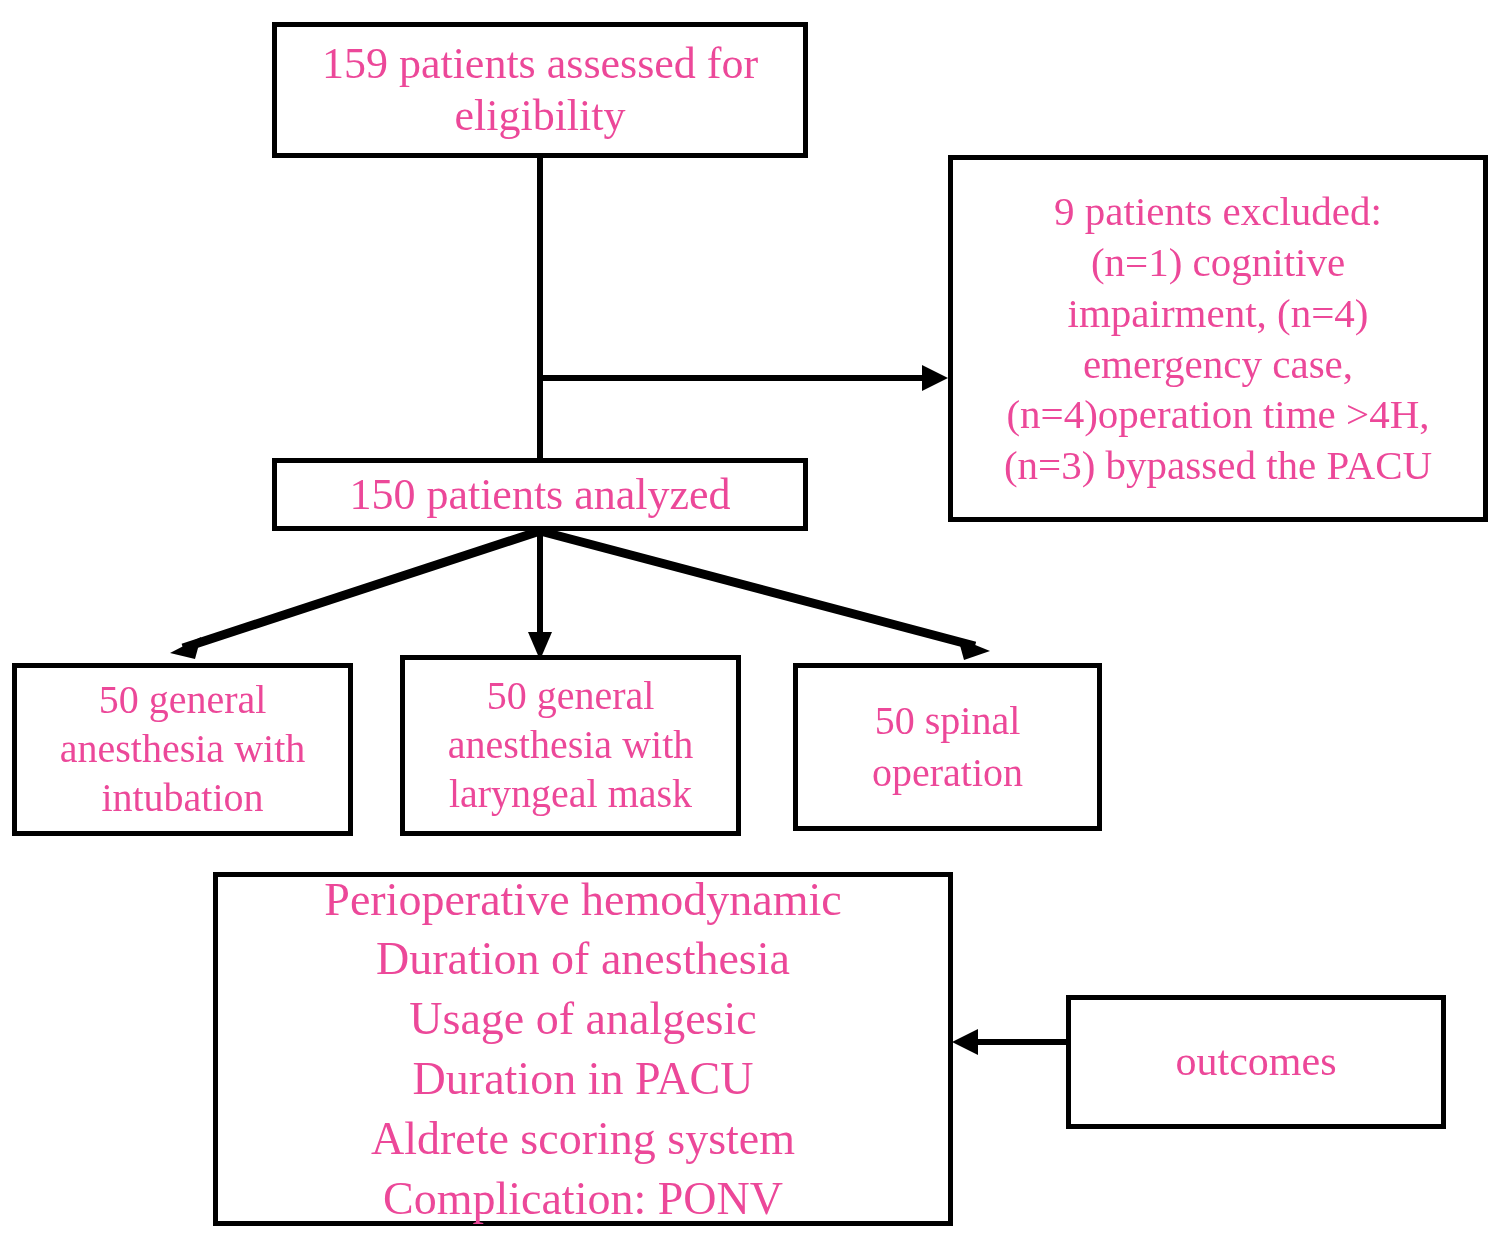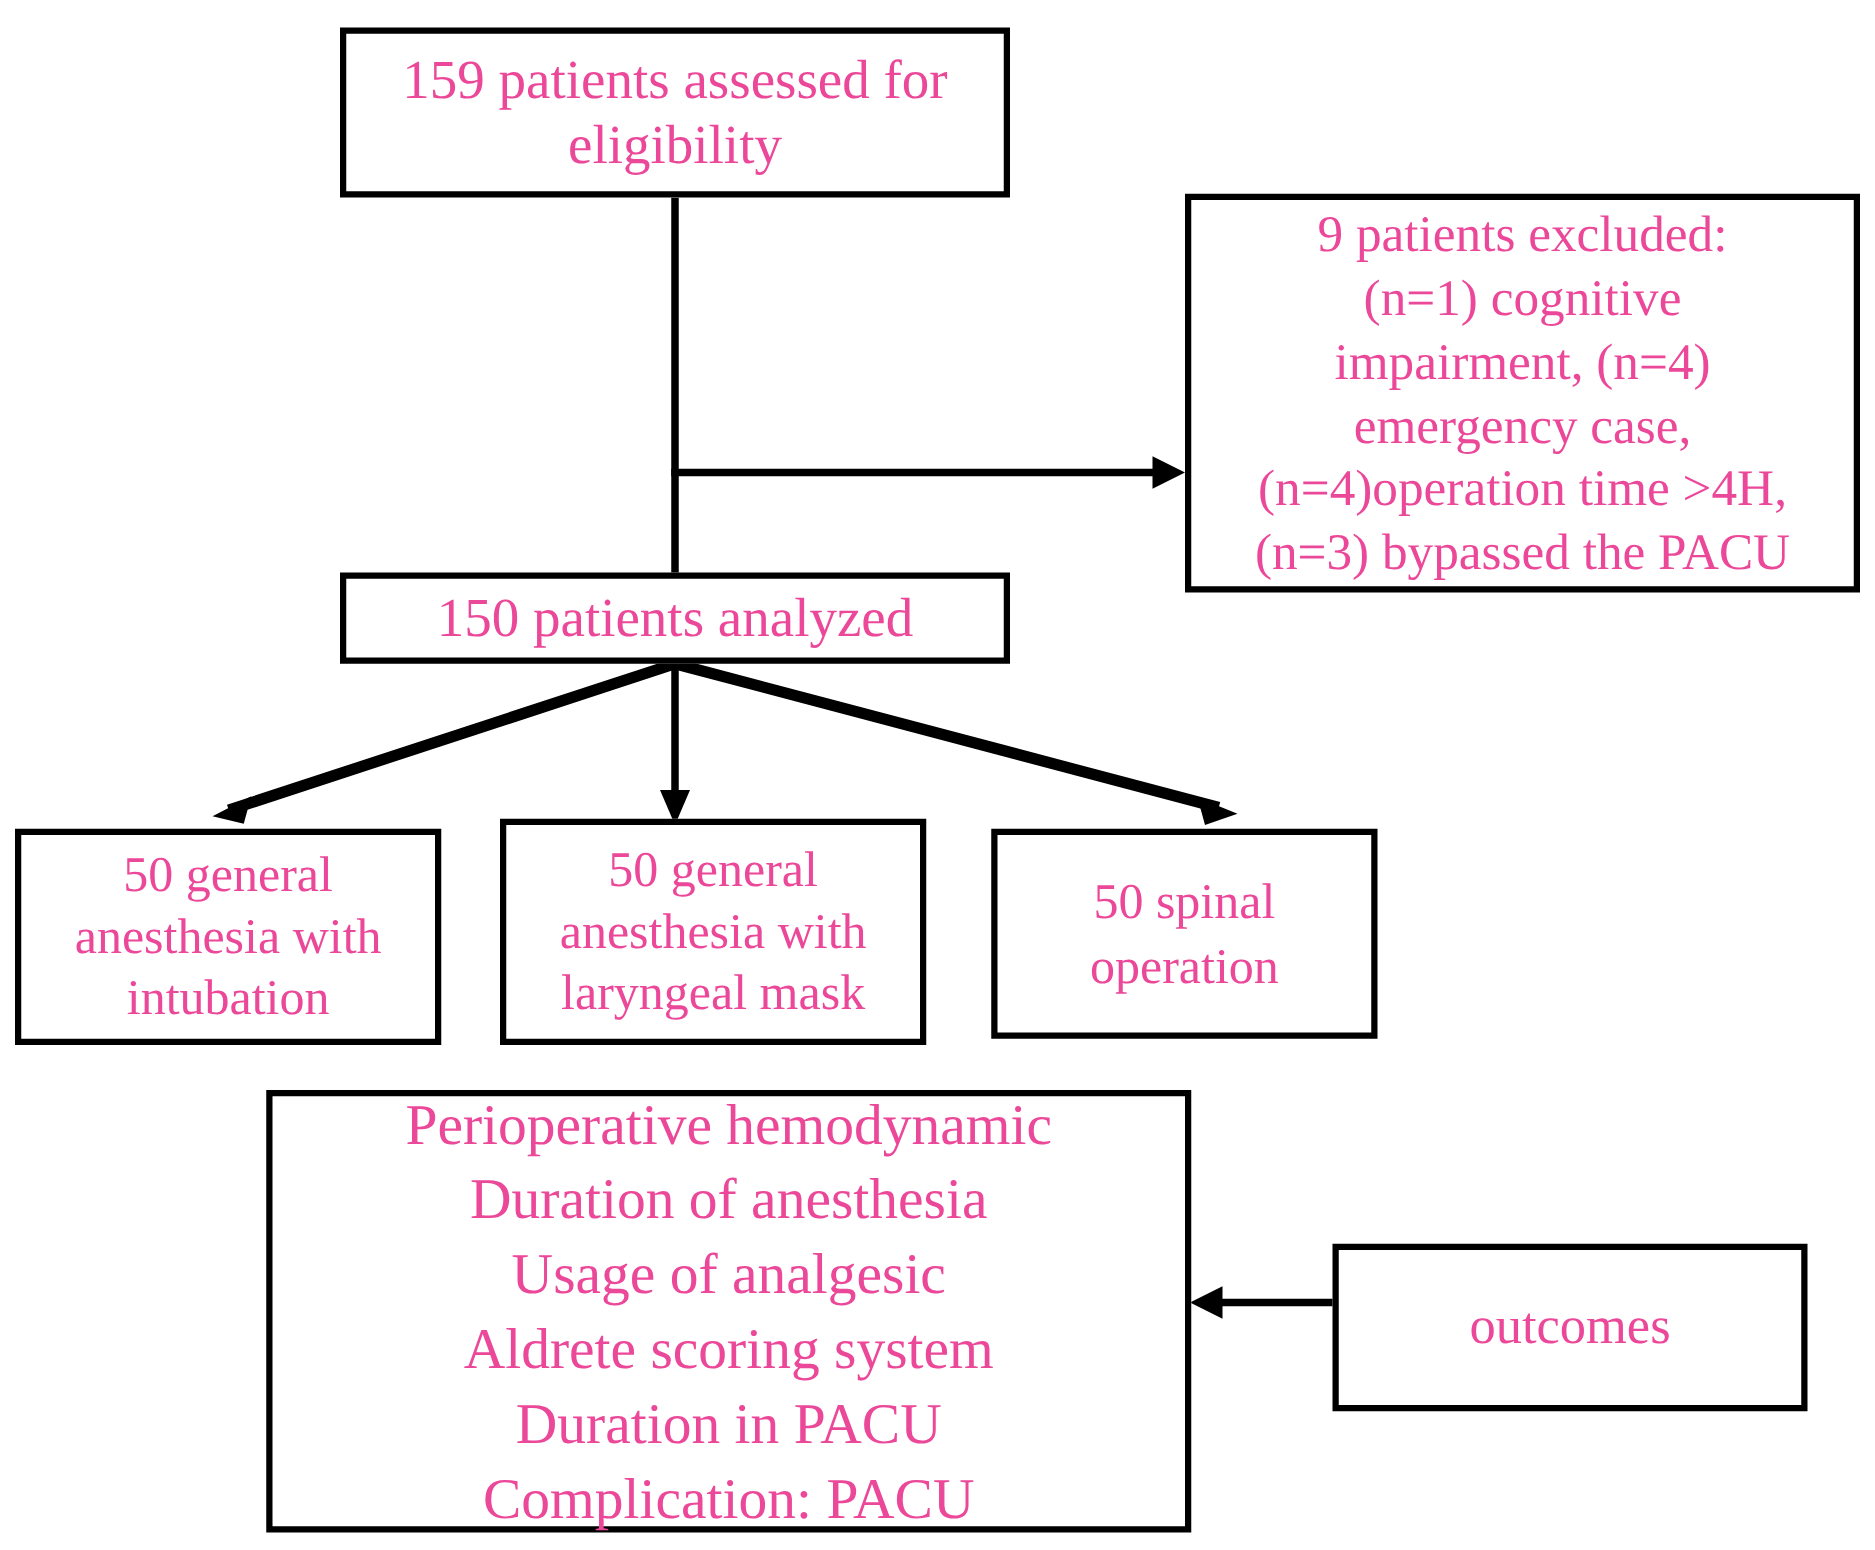--- a/index.html
+++ b/index.html
@@ -39,21 +39,21 @@
   #node-assessed {
     left: 272px;  top: 22px;
     width: 536px; height: 136px;
     font-size: 44px;
     padding: 0 14px;
   }
   #node-assessed .line { white-space: normal; }
 
   #node-excluded {
     left: 948px;  top: 155px;
-    width: 540px; height: 319px;
+    width: 540px; height: 367px;
     font-size: 41px;
     padding: 0 6px;
     line-height: 1.24;
   }
 
   #node-analyzed {
     left: 272px;  top: 458px;
     width: 536px; height: 73px;
     font-size: 44px;
   }
@@ -187,22 +187,22 @@
 
   <div class="node" id="node-group-3">
     <span class="line">50 spinal</span>
     <span class="line">operation</span>
   </div>
 
   <div class="node" id="node-measures">
     <span class="line">Perioperative hemodynamic</span>
     <span class="line">Duration of anesthesia</span>
     <span class="line">Usage of analgesic</span>
+    <span class="line">Duration in PACU</span>
     <span class="line">Aldrete scoring system</span>
-    <span class="line">Duration in PACU</span>
-    <span class="line">Complication: PACU</span>
+    <span class="line">Complication: PONV</span>
   </div>
 
   <div class="node" id="node-outcomes">
     <span class="line">outcomes</span>
   </div>
 
 </div>
 
 </body></html>

